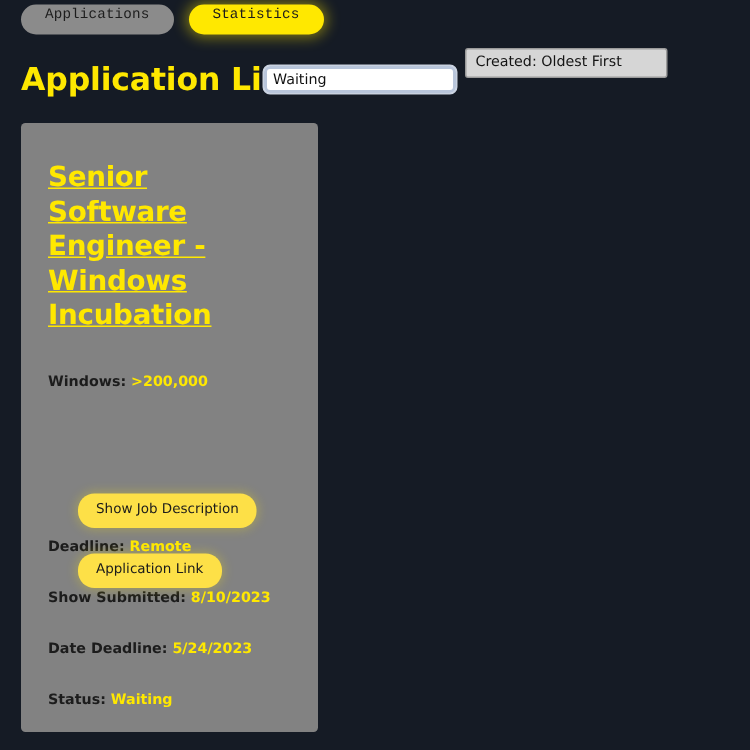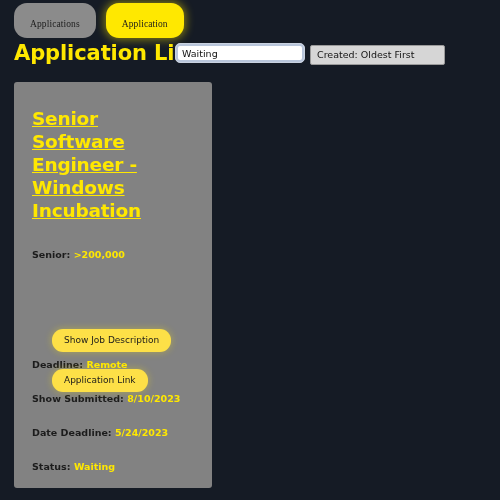--- a/index.html
+++ b/index.html
@@ -20,23 +20,23 @@
     position: absolute;
     left: 14px;
     top: 3px;
     display: flex;
     gap: 10px;
     align-items: center;
   }
   .tab {
     border: none;
     border-radius: 13px;
-    padding: 17px 16px 8px 16px;
-    font-size: 9.5px;
-    font-family: Liberation Serif, serif;
+    padding: 2px 16px 8px 16px;
+    font-size: 9.5px;
+    font-family: Liberation Mono, monospace;
     color: #1b1b1b;
     cursor: pointer;
     line-height: 1;
     letter-spacing: .1px;
   }
   .tab-inactive {
     background: #8b8b8b;
     color: #1d1d1d;
   }
   .tab-active {
@@ -77,21 +77,21 @@
     background: #ffffff;
     border: 1px solid #c9d2e0;
     border-radius: 5px;
     outline: 2px solid #b9c6db;
     outline-offset: -3px;
     box-sizing: border-box;
   }
   .sort-select {
     position: absolute;
     left: 310px;
-    top: 45px;
+    top: 32px;
     width: 135px;
     height: 20px;
     padding: 0 6px;
     font-size: 9.5px;
     font-family: "DejaVu Sans", sans-serif;
     color: #141414;
     background: #d6d6d6;
     border: 1px solid #9a9a9a;
     border-radius: 2px;
     box-sizing: border-box;
@@ -152,38 +152,38 @@
     box-shadow: 0 0 7px 1px rgba(255,232,0,0.28);
   }
   .btn-jobdesc { position: absolute; left: 38px; top: 247px; }
   .btn-applink { position: absolute; left: 38px; top: 287px; }
 </style>
 </head>
 <body>
 
 <div class="tabbar">
   <button class="tab tab-inactive">Applications</button>
-  <button class="tab tab-active">Application</button>
+  <button class="tab tab-active">Statistics</button>
 </div>
 
 <div class="header-row">
   <h1 class="page-title">Application List</h1>
   <input class="filter-input" type="text" value="Waiting" style="">
 </div>
 
 <select class="sort-select">
   <option>Created: Oldest First</option>
 </select>
 
 <div class="card">
 
   <a class="job-title">Senior Software Engineer - Windows Incubation</a>
 
   <div class="field field-salary">
-    <span>Senior:</span>
+    <span>Windows:</span>
     <span class="val">&gt;200,000</span>
   </div>
 
   <button class="pill btn-jobdesc">Show Job Description</button>
   <button class="pill btn-applink">Application Link</button>
 
   <div class="field field-modality" style="margin-top:98px">
     <span>Deadline:</span>
     <span class="val">Remote</span>
   </div>

